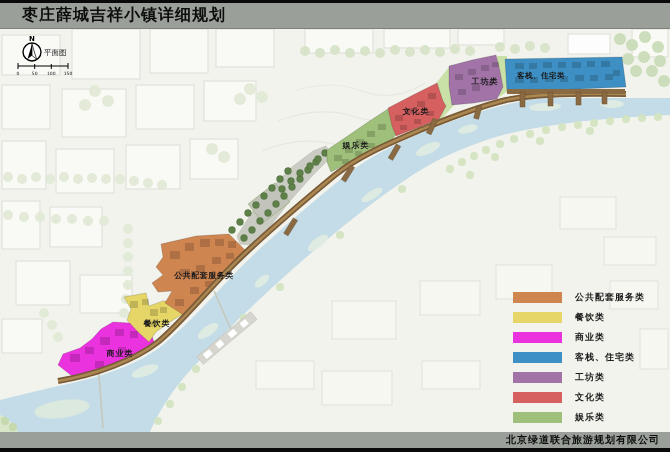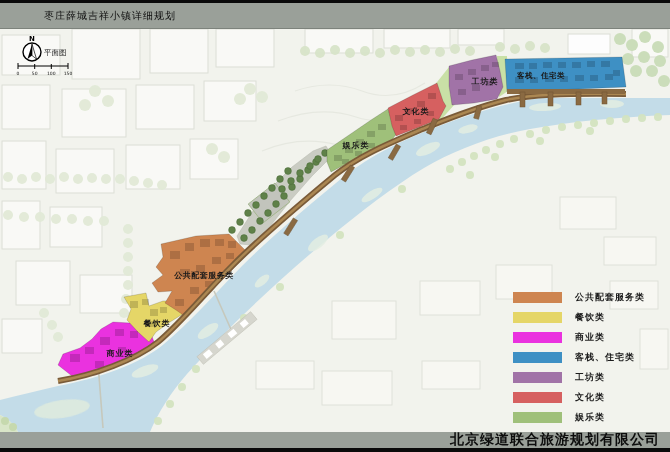--- a/index.html
+++ b/index.html
@@ -3,22 +3,22 @@
 <meta charset="utf-8">
 <style>
   html,body{margin:0;padding:0;background:#444;}
   .sheet{position:relative;width:670px;height:452px;margin:0 auto;background:#F2F3ED;
          font-family:"DejaVu Sans",sans-serif;overflow:hidden;display:flex;flex-direction:column;}
   .strip{height:3px;background:#0a0a0a;flex:0 0 auto;}
   .strip.bottom{height:4px;}
   .bar{height:25px;background:#9AA099;flex:0 0 auto;display:flex;align-items:center;}
   .bar.top{border-bottom:1px solid #7d837c;}
   .bar.foot{height:17px;border-top:1px solid #7d837c;justify-content:flex-end;}
-  .bar .title{margin-left:44px;font-size:10px;font-weight:normal;color:#0d0d0d;letter-spacing:1px;}
-  .bar .company{margin-right:10px;font-size:14px;font-weight:bold;color:#0d0d0d;letter-spacing:1px;}
+  .bar .title{margin-left:22px;font-size:16px;font-weight:bold;color:#0d0d0d;letter-spacing:1px;}
+  .bar .company{margin-right:10px;font-size:10px;font-weight:bold;color:#0d0d0d;letter-spacing:1px;}
   .map-wrap{position:relative;flex:1 1 auto;background:#F2F3ED;}
   .map-wrap svg{position:absolute;inset:0;display:block;}
   .legend{position:absolute;left:513px;top:263px;display:flex;flex-direction:column;gap:9px;}
   .legend-row{display:flex;align-items:center;height:11px;}
   .legend-swatch{width:49px;height:11px;flex:0 0 auto;}
   .legend-label{margin-left:13px;font-size:9px;font-weight:bold;color:#1c1c1c;white-space:nowrap;letter-spacing:1px;}
 </style>
 </head>
 <body>
 

